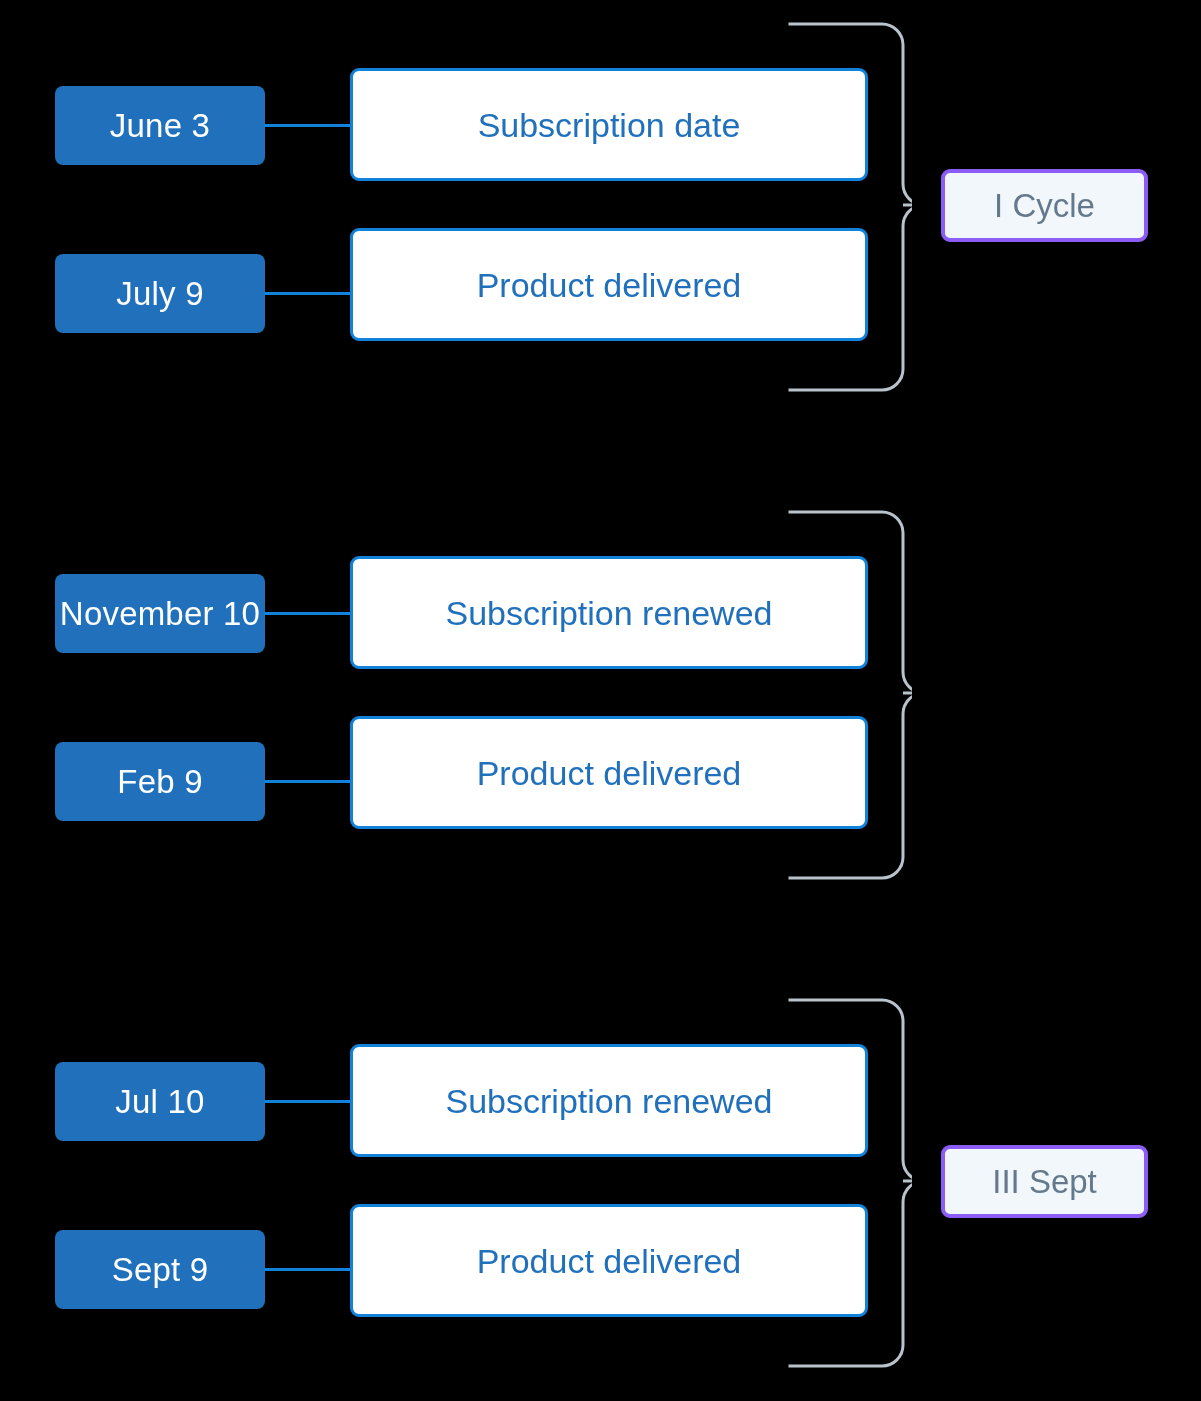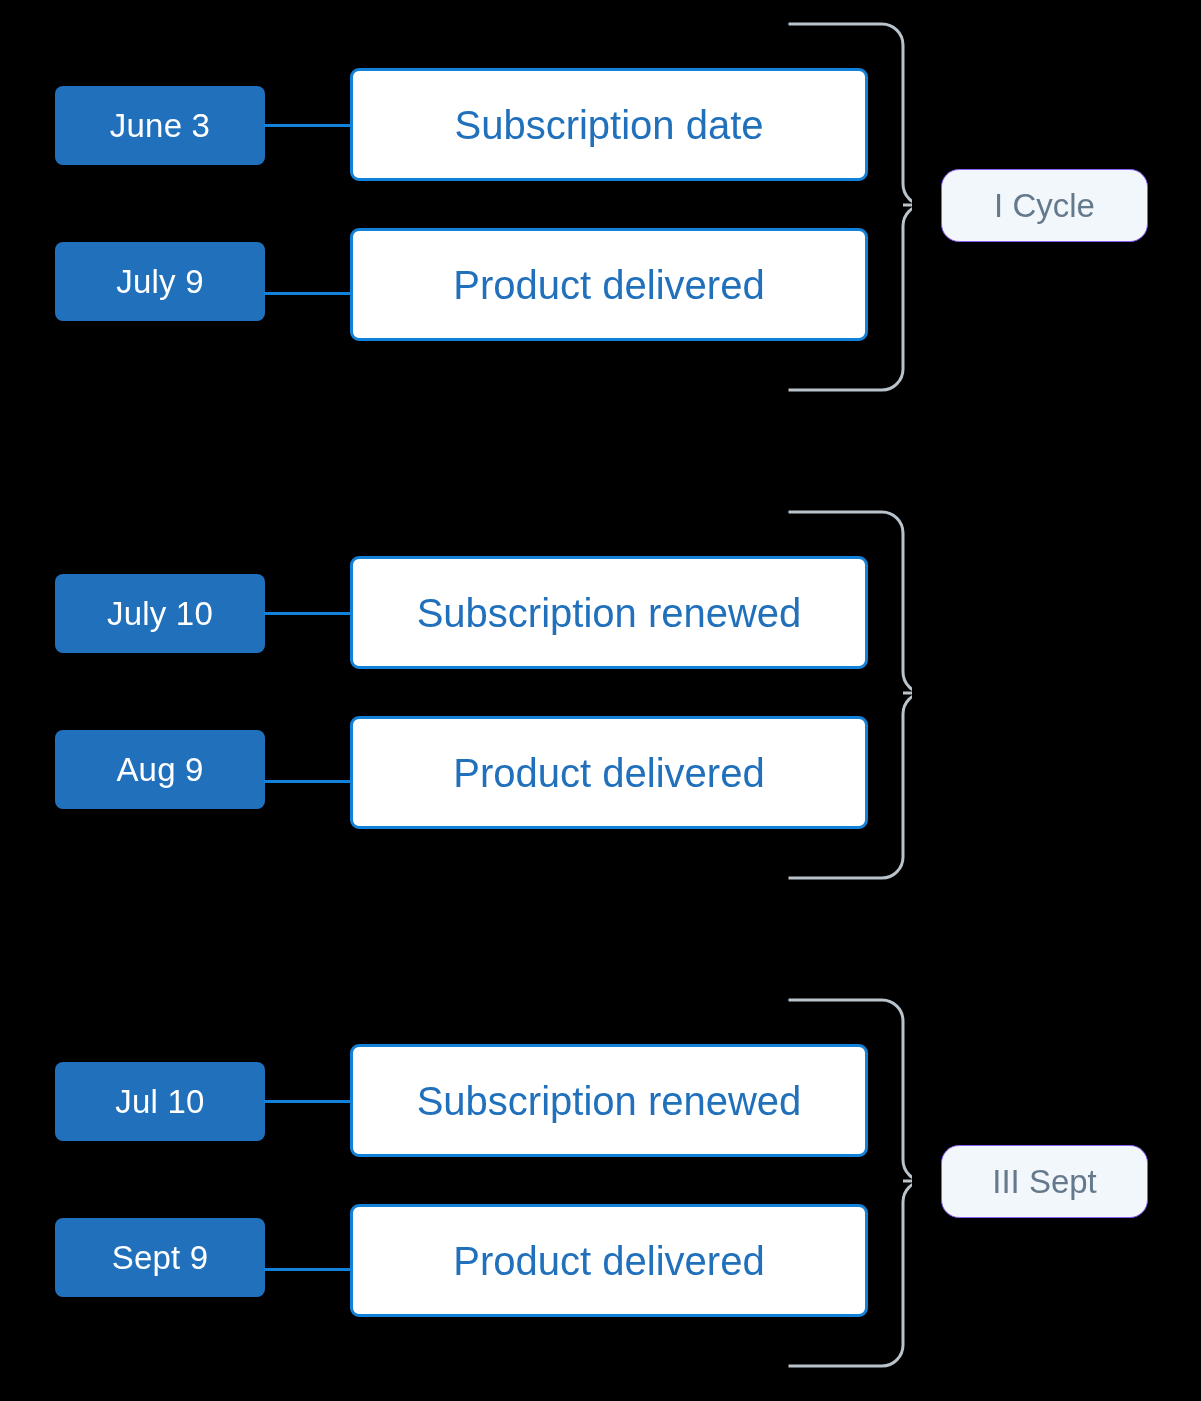--- a/index.html
+++ b/index.html
@@ -60,39 +60,39 @@
     background: #ffffff;
     border: 3px solid #1281da;
     border-radius: 9px;
     display: flex;
     align-items: center;
     justify-content: center;
     box-sizing: border-box;
   }
   .event-box-label {
     color: #2070bc;
-    font-size: 40px;
+    font-size: 34px;
     line-height: 1;
     white-space: nowrap;
   }
 
   
   .connector {
     position: absolute;
     left: 264px;
     width: 88px;
     height: 3px;
     background: #1281da;
   }
 
   
   .row0 .date-chip  { top: 86px; }
   .row0 .event-box  { top: 68px; }
   .row0 .connector  { top: 124px; }
-  .row1 .date-chip  { top: 242px; }
+  .row1 .date-chip  { top: 254px; }
   .row1 .event-box  { top: 228px; }
   .row1 .connector  { top: 292px; }
 
   
   .bracket {
     position: absolute;
     left: 786px;
     top: 18px;
     width: 126px;
     height: 378px;
@@ -101,22 +101,22 @@
   .bracket svg { display: block; }
 
   
   .cycle-pill {
     position: absolute;
     left: 941px;
     top: 169px;
     width: 207px;
     height: 73px;
     background: #f2f7fc;
-    border: 1px solid #8b5cf6;
-    border-radius: 18px;
+    border: 4px solid #8b5cf6;
+    border-radius: 9px;
     display: flex;
     align-items: center;
     justify-content: center;
     box-sizing: border-box;
   }
   .cycle-pill-label {
     color: #64798c;
     font-size: 33px;
     line-height: 1;
     white-space: nowrap;
@@ -159,31 +159,31 @@
 
     <div class="cycle-pill">
       <span class="cycle-pill-label">I Cycle</span>
     </div>
   </div>
 
   <div class="cycle-group g1">
 
     <div class="row0">
       <div class="date-chip">
-        <span class="date-chip-label">July 10</span>
+        <span class="date-chip-label">November 10</span>
       </div>
       <div class="connector"></div>
       <div class="event-box">
         <span class="event-box-label">Subscription renewed</span>
       </div>
     </div>
 
     <div class="row1">
       <div class="date-chip">
-        <span class="date-chip-label">Aug 9</span>
+        <span class="date-chip-label">Feb 9</span>
       </div>
       <div class="connector"></div>
       <div class="event-box">
         <span class="event-box-label">Product delivered</span>
       </div>
     </div>
 
     <div class="bracket">
       <svg width="126" height="378" viewBox="0 0 126 378" fill="none" xmlns="http://www.w3.org/2000/svg">
         <path d="M4 6 H 96 A 21 21 0 0 1 117 27 V 166 A 21 21 0 0 0 138 187" stroke="#b9c3cc" stroke-width="3" fill="none" stroke-linecap="square"></path>

